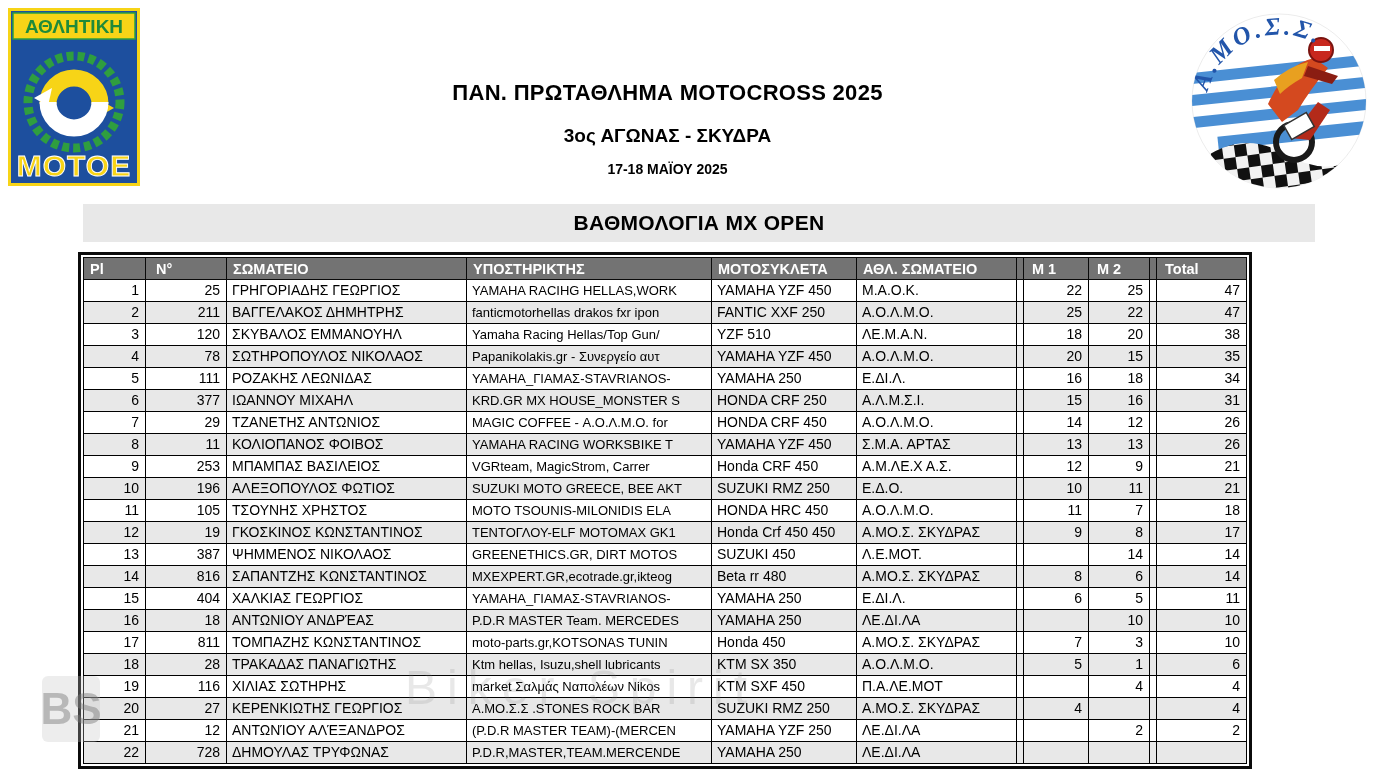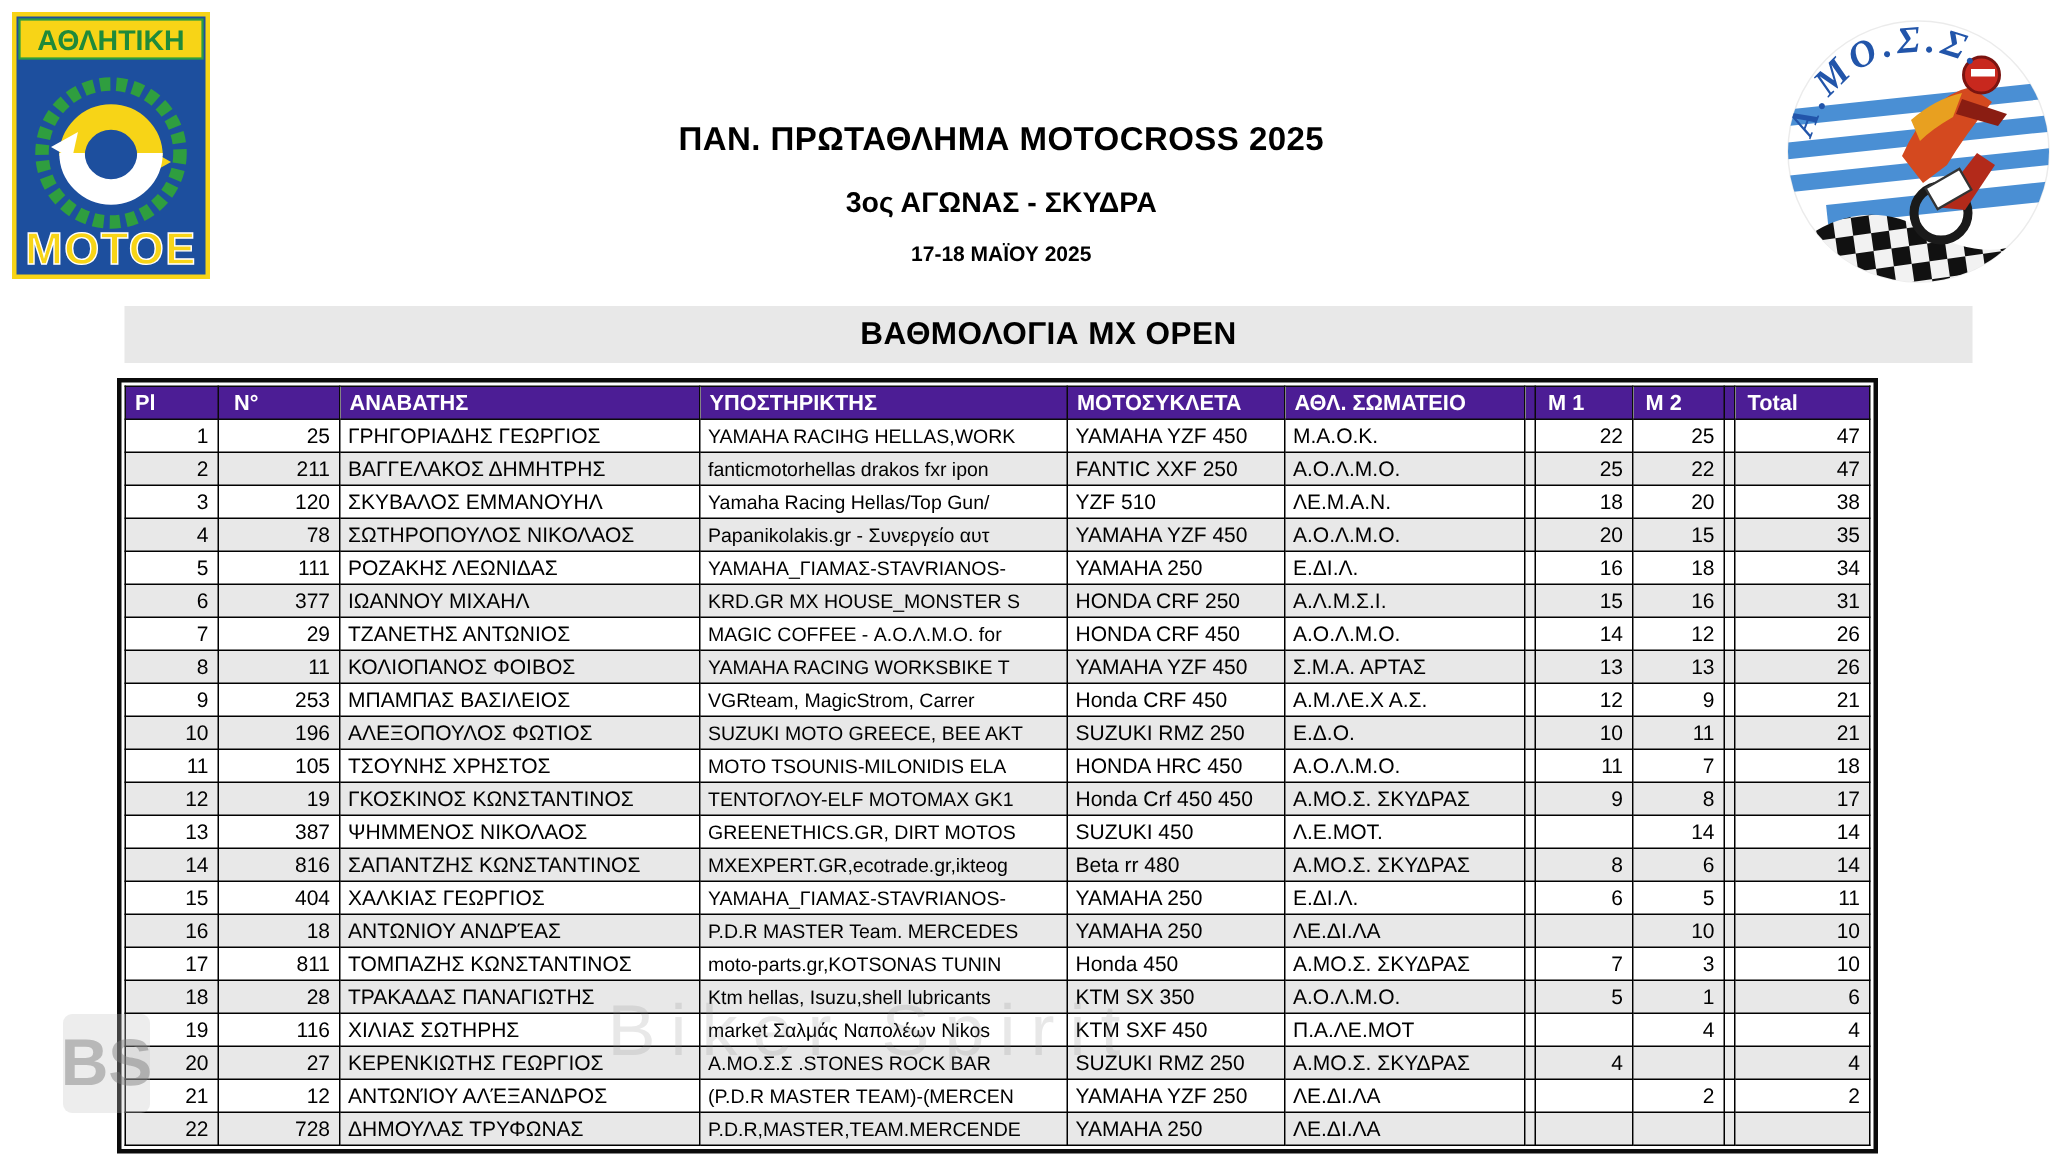--- a/index.html
+++ b/index.html
@@ -17,21 +17,21 @@
   
   .band { position:absolute; left:83px; top:204px; width:1232px; height:38px;
           background:#e8e8e8; font-size:21px; font-weight:bold; text-align:center;
           line-height:38px; letter-spacing:.3px; }
 
   
   .tablewrap { position:absolute; left:78px; top:252px; border:3px solid #0b0b0b;
                padding:2px; background:#fff; z-index:1; }
   table { border-collapse:collapse; table-layout:fixed; width:1163px; }
   th, td { border:1px solid #000; white-space:nowrap; overflow:hidden; }
-  thead th { background:#4c1d95; color:#fff; border-color:#0a0a0a; height:22px;
+  thead th { background:#737373; color:#fff; border-color:#0a0a0a; height:22px;
              font-size:14.5px; font-weight:bold; text-align:left; padding:0 6px; }
   thead th.h-num { padding-left:10px; }
   thead th.h-m   { padding-left:8px;  font-weight:bold; }
   tbody td { height:21px; line-height:21px; font-size:14px; padding:0 5px; background:#fff; }
   tbody tr:nth-child(even) td { background:#e8e8e8; }
   td.c-num  { text-align:right; padding-right:6px; }
   td.c-text { text-align:left;  padding-left:5px; }
   td.c-sponsor { font-size:13px;margin-left:48px; }
   .c-sp { padding:0; }
   thead th.c-sp { border-color:#0a0a0a; }
@@ -123,21 +123,21 @@
         <col style="width:7px">
           <col style="width:65px">
           <col style="width:61px">
         <col style="width:7px">
           <col style="width:90px">
       </colgroup>
       <thead>
         <tr id="hdr-row">
             <th>Pl</th>
             <th class="h-num">N°</th>
-            <th>ΑΝΑΒΑΤΗΣ</th>
+            <th>ΣΩΜΑΤΕΙΟ</th>
             <th>ΥΠΟΣΤΗΡΙΚΤΗΣ</th>
             <th>ΜΟΤΟΣΥΚΛΕΤΑ</th>
             <th>ΑΘΛ. ΣΩΜΑΤΕΙΟ</th>
             <th class="c-sp"></th>
             <th class="h-m">M 1</th>
             <th class="h-m">M 2</th>
             <th class="c-sp"></th>
             <th class="h-m">Total</th>
           </tr>
       </thead>

